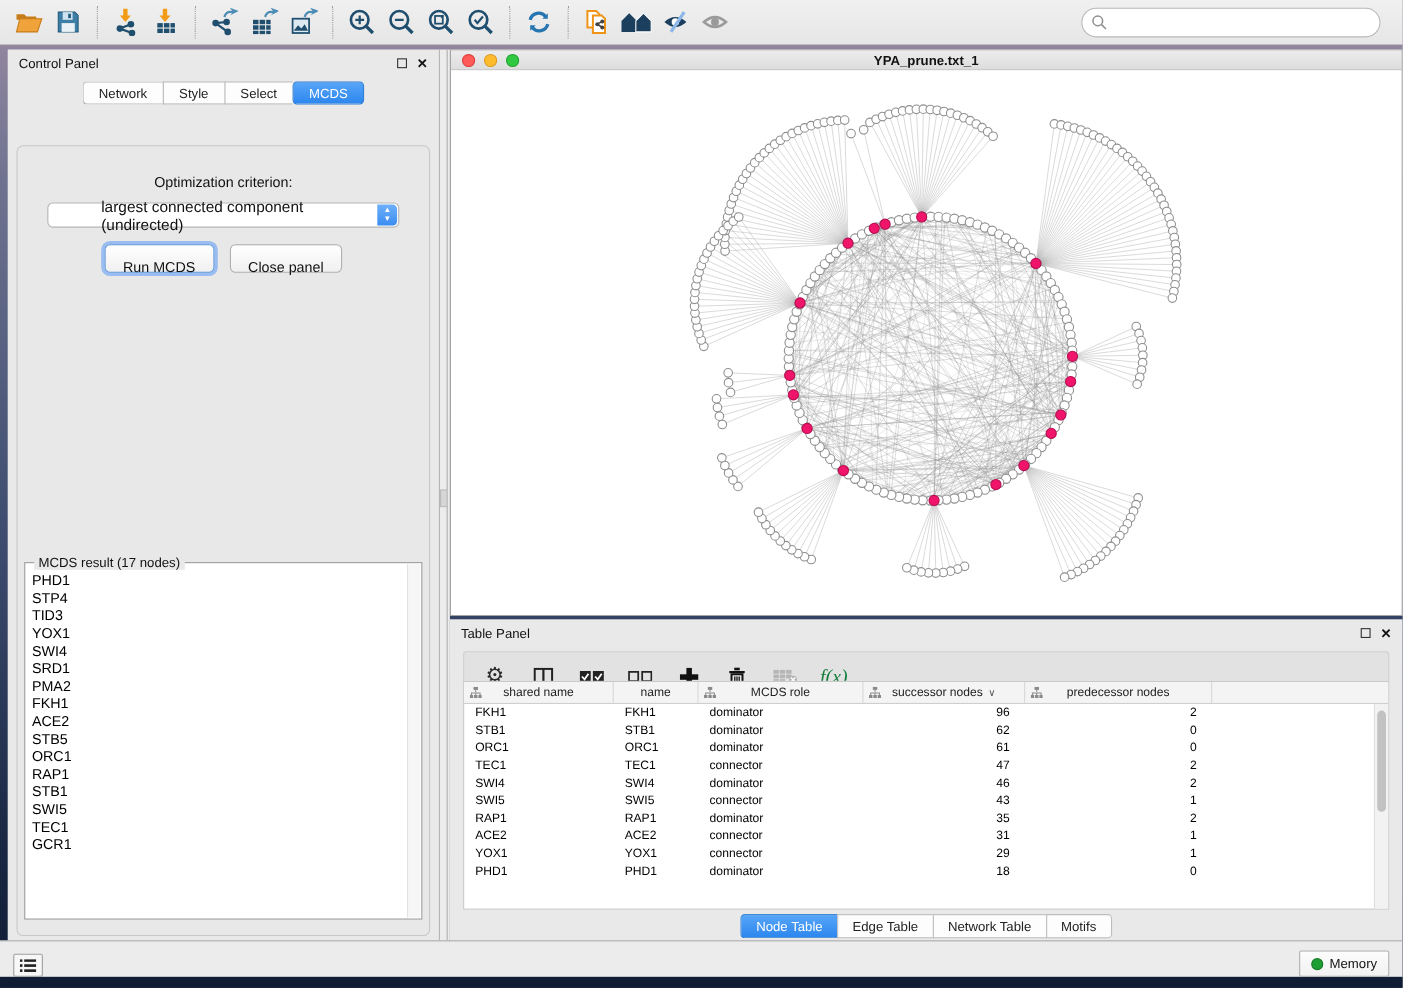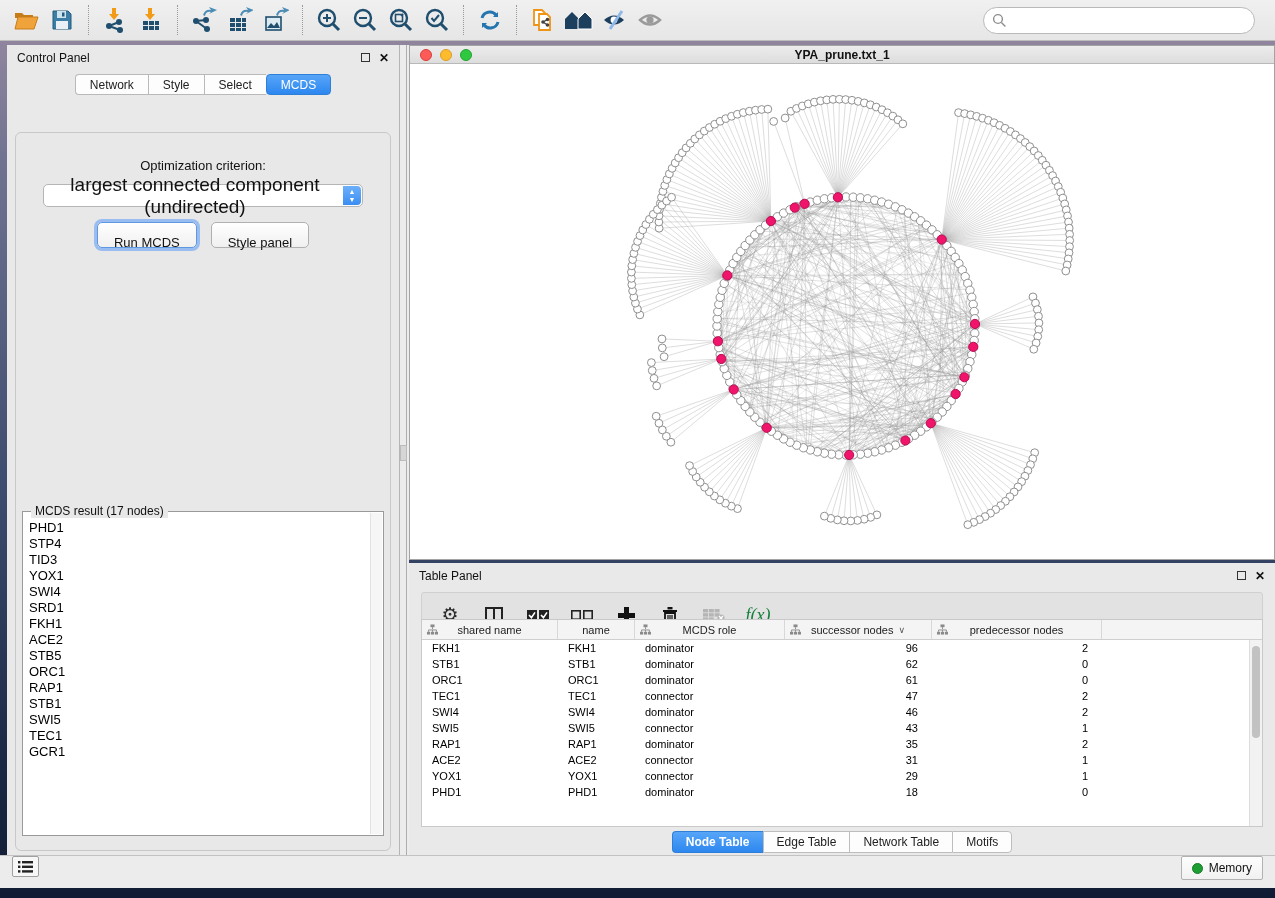--- a/index.html
+++ b/index.html
@@ -28,21 +28,21 @@
   .ctab { height:21px; line-height:20px; padding:0 14px; background:#fdfdfd; border:1px solid #b9b9b9;
     border-right:none; font-size:12px; color:#222; }
   .ctab:first-child { border-radius:4px 0 0 4px; }
   .ctab:last-child { border-right:1px solid #b9b9b9; border-radius:0 4px 4px 0; }
   .ctab.active { background:linear-gradient(#57a5f8,#2d87ef); color:#fff; border-color:#2d7fd8; border-radius:4px; }
   .cp-box { position:absolute; left:8px; right:8px; top:87px; bottom:4px;
     border:1px solid #c8c8c8; border-radius:6px; background:#e8e8e8; }
   .opt-label { text-align:center; margin-top:25px; font-size:13px; color:#111; }
   .dropdown { margin:11px auto 0; width:320px; height:23px; background:#fff; border:1px solid #b5b5b5;
     border-radius:5px; display:flex; align-items:center; position:relative; }
-  .dropdown .dval { flex:1; text-align:center; font-size:19px; color:#111; padding-right:16px; }
+  .dropdown .dval { flex:1; text-align:left; font-size:14px; color:#111; padding-right:16px;margin-left:48px; }
   .dropdown .stepper { position:absolute; right:1px; top:1px; bottom:1px; width:18px; border-radius:0 4px 4px 0;
     background:linear-gradient(#6db0fa,#3b8df1); color:#fff; font-size:7px; line-height:8px;
     display:flex; flex-direction:column; align-items:center; justify-content:center; }
   .btn-row { display:flex; justify-content:center; gap:14px; margin-top:15px; }
   .push-btn { height:23px; padding:12px 16px; background:linear-gradient(#ffffff,#f0f0f0); border:1px solid #b0b0b0;
     border-radius:5px; font-size:13px; color:#111; }
   .push-btn.focused { box-shadow:0 0 0 3px rgba(100,160,245,.6); border-color:#5f97e0; }
   .result-box { position:absolute; left:6px; right:6px; top:378px; bottom:14px; border:1px solid #9a9a9a;
     background:#fff; }
   .result-legend { position:absolute; top:-8px; left:8px; background:#e8e8e8; padding:0 4px; font-size:12px; color:#111; }
@@ -78,26 +78,26 @@
   .th .sort { margin-left:5px; font-size:9px; color:#555; }
   .tbl-body { position:absolute; top:20px; bottom:0; left:0; right:13px; overflow:hidden; }
   .tr { display:flex; height:16px; line-height:16px; font-size:11px; color:#000; }
   .td { overflow:hidden; white-space:nowrap; }
   .td.num { text-align:right; }
   .tbl-scroll { position:absolute; right:0; top:20px; bottom:0; width:13px; background:#f2f2f2; border-left:1px solid #ddd; }
   .tbl-thumb { position:absolute; left:2px; right:2px; top:6px; height:92px; background:#c2c2c2; border-radius:5px; }
   .tp-tabs { position:absolute; left:0; right:0; bottom:2px; display:flex; justify-content:center; }
   .ttab { height:22px; line-height:21px; padding:0 13px; background:#fdfdfd; border:1px solid #bdbdbd; border-right:none;
     font-size:12px; color:#222; }
-  .ttab:first-child { border-radius:4px 0 0 4px;font-weight:bold; }
+  .ttab:first-child { border-radius:4px 0 0 4px; }
   .ttab:last-child { border-right:1px solid #bdbdbd; border-radius:0 4px 4px 0; }
   .ttab.active { background:linear-gradient(#57a5f8,#2d87ef); color:#fff; border-color:#2d7fd8; }
   
   .statusbar { position:absolute; left:0; top:855px; width:1275px; height:33px; background:#ececec;
-    border-top:1px solid #c2c2c2; display:flex; align-items:flex-start; padding:0 12px; }
+    border-top:1px solid #c2c2c2; display:flex; align-items:flex-end; padding:0 12px; }
   .list-btn { width:27px; height:21px; border:1px solid #9f9f9f; background:#f7f7f7; border-radius:2px;
     display:flex; align-items:center; justify-content:center; }
   .mem-btn { margin-left:auto; height:24px; border:1px solid #b2b2b2; background:linear-gradient(#fdfdfd,#f1f1f1);
     border-radius:2px; display:flex; align-items:center; gap:6px; padding:0 10px; font-size:12px; color:#111; }
   .mem-dot { width:11px; height:11px; border-radius:50%; background:#1d9e33; border:1px solid #157a26; }
 </style>
 </head>
 <body>
 
 <div class="toolbar">
@@ -267,31 +267,32 @@
     <div class="opt-label">Optimization criterion:</div>
     <div class="dropdown">
       <span class="dval">largest connected component (undirected)</span>
       <span class="stepper">
           <span>▲</span>
           <span>▼</span>
         </span>
     </div>
     <div class="btn-row">
       <button class="push-btn focused">Run MCDS</button>
-      <button class="push-btn">Style panel</button>
+      <button class="push-btn">Close panel</button>
     </div>
     <div class="result-box">
       <span class="result-legend">MCDS result (17 nodes)</span>
       <div class="result-list" id="result-list">
           <div>PHD1</div>
           <div>STP4</div>
           <div>TID3</div>
           <div>YOX1</div>
           <div>SWI4</div>
           <div>SRD1</div>
+          <div>PMA2</div>
           <div>FKH1</div>
           <div>ACE2</div>
           <div>STB5</div>
           <div>ORC1</div>
           <div>RAP1</div>
           <div>STB1</div>
           <div>SWI5</div>
           <div>TEC1</div>
           <div>GCR1</div>
         </div>

